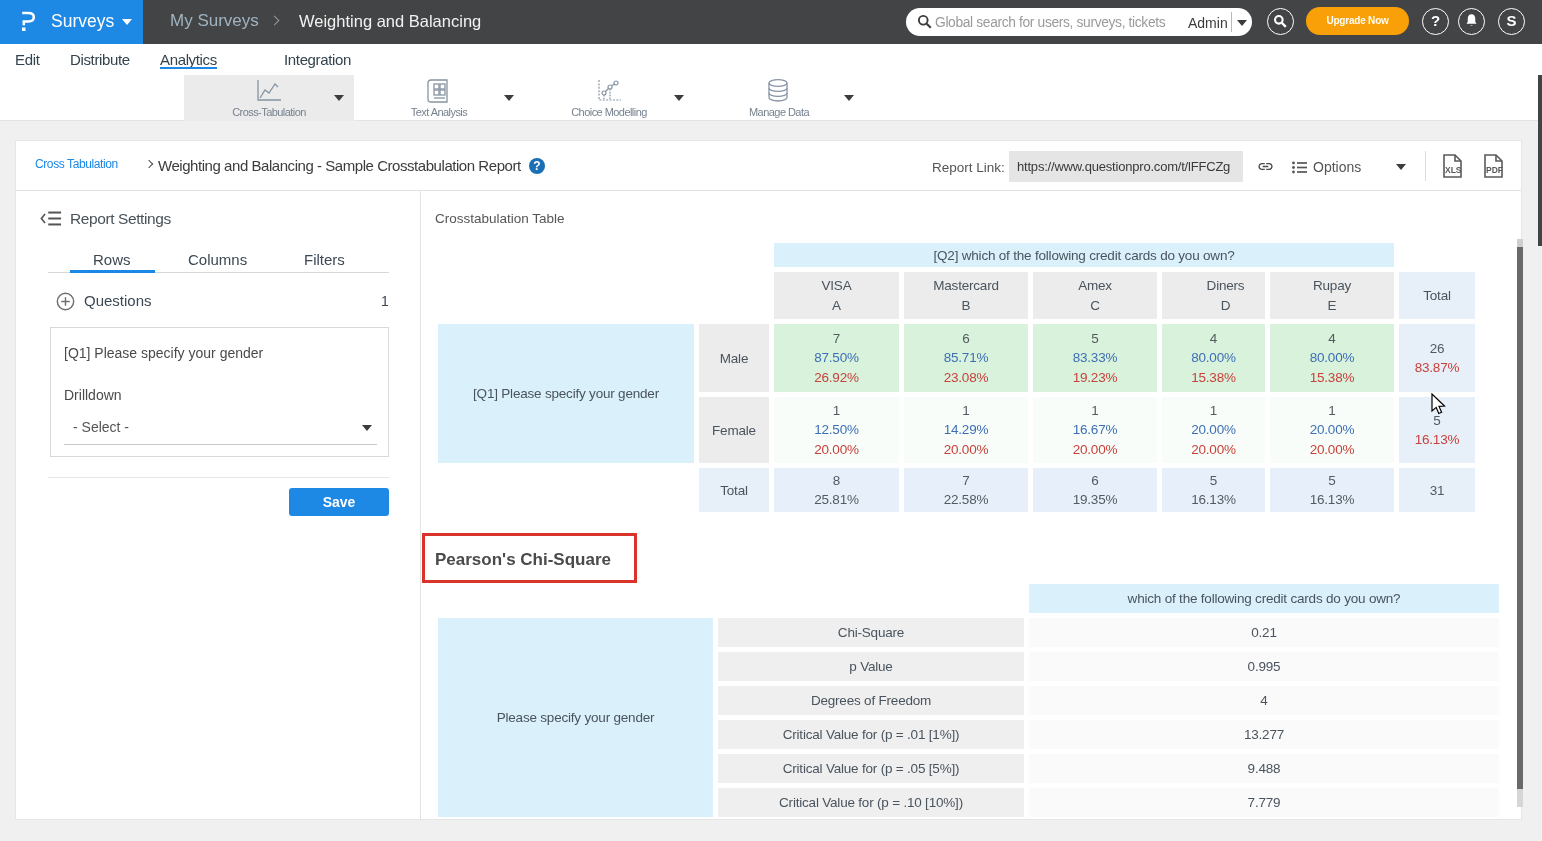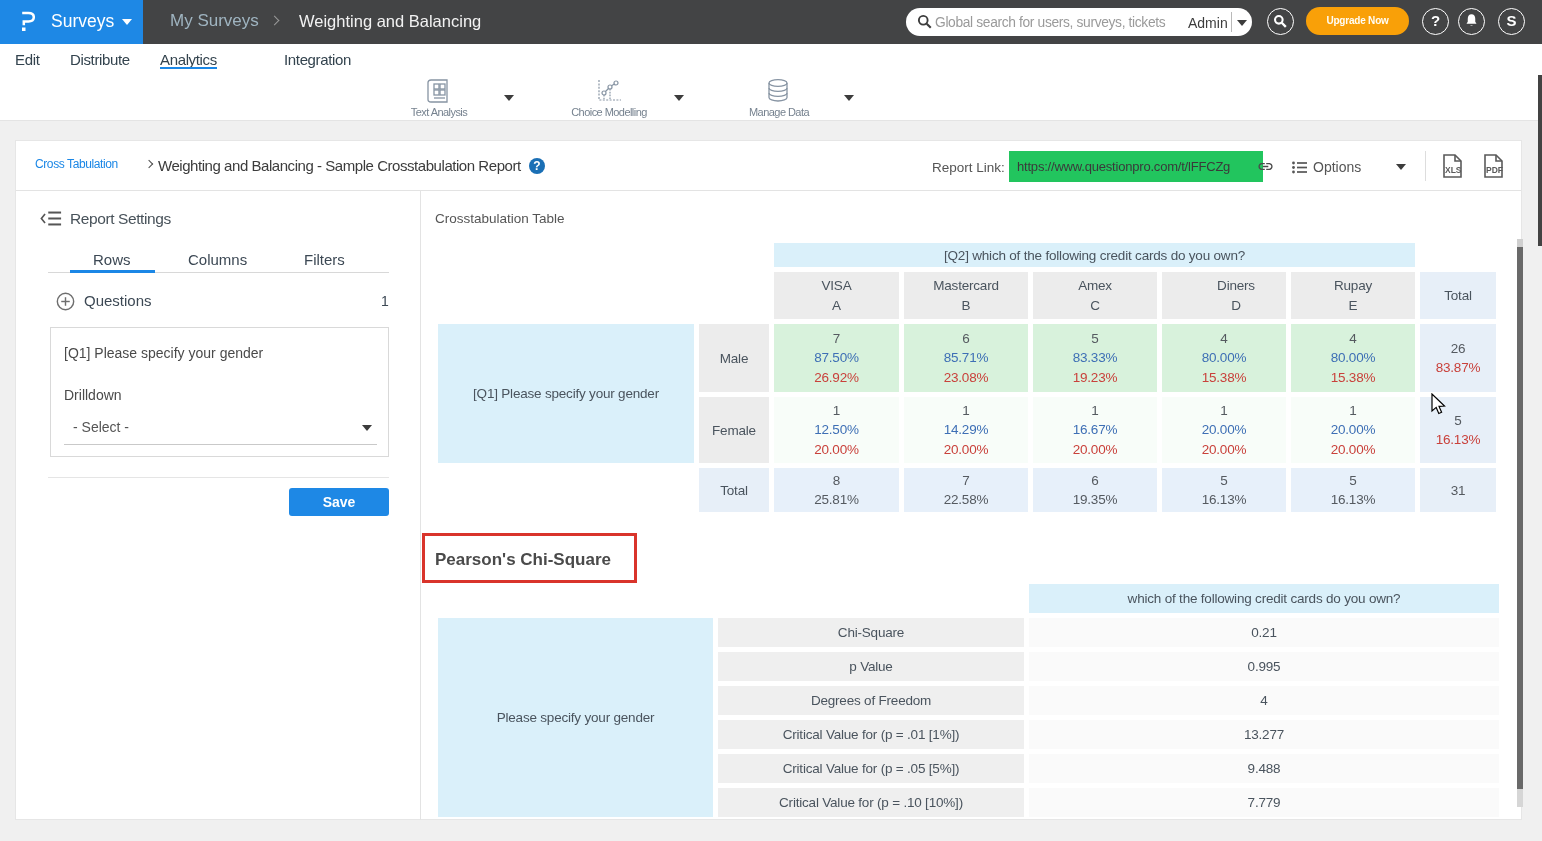--- a/index.html
+++ b/index.html
@@ -37,21 +37,21 @@
 .caret-d { width:0; height:0; border-left:5px solid transparent; border-right:5px solid transparent; border-top:6px solid #3c3c3c; display:inline-block; }
 
 
 #card { position:absolute; left:15px; top:140px; width:1507px; height:680px; background:#fff; border:1px solid #e6e6e6; }
 #bcrow { position:absolute; left:0; top:0; width:1505px; height:50px; border-bottom:1px solid #e3e3e3; }
 #bc-link { position:absolute; left:19px; top:16px; color:#1b87e6; font-size:12px; letter-spacing:-0.4px; }
 #bc-sep { position:absolute; left:130px; top:20px; width:6px; height:6px; border-top:1.7px solid #4a4a4a; border-right:1.7px solid #4a4a4a; transform:rotate(45deg); position:absolute; }
 #bc-title { position:absolute; left:142px; top:16px; color:#3c3c3c; font-size:15px; letter-spacing:-0.45px; }
 #bc-q { position:absolute; left:513px; top:17px; width:16px; height:16px; background:#1a6fb5; border-radius:50%; color:#fff; font-size:12px; font-weight:bold; text-align:center; line-height:16px;}
 #rl-label { position:absolute; left:916px; top:19px; color:#555; font-size:13.5px; }
-#rl-box { position:absolute; left:993px; top:10px; width:254px; height:31px; background:#22c55e; }
+#rl-box { position:absolute; left:993px; top:10px; width:234px; height:31px; background:#e5e5e5; }
 #rl-url { position:absolute; left:8px; top:8px; color:#3a3a3a; font-size:13px; letter-spacing:-0.2px; }
 #options { position:absolute; left:1297px; top:18px; color:#555; font-size:14px; }
 #opt-caret { position:absolute; left:1380px; top:23px; }
 #rl-div { position:absolute; left:1409px; top:10px; width:1px; height:30px; background:#ddd; }
 
 
 #lpanel { position:absolute; left:0; top:50px; width:405px; height:629px; border-right:1px solid #e3e3e3; }
 #rs-title { position:absolute; left:54px; top:19px; color:#48525a; font-size:15.5px; letter-spacing:-0.4px; }
 .ltab { position:absolute; top:60px; font-size:15px; color:#3c4854; }
 #tabline { position:absolute; left:32px; top:81px; width:341px; height:1px; background:#d8d8d8; }
@@ -145,20 +145,28 @@
 <div id="nav">
   <a style="left:15px;">Edit</a>
   <a style="left:70px;">Distribute</a>
   <a style="left:160px;">Analytics</a>
   <span style="position:absolute;left:160px;top:23px;width:57px;height:2px;background:#1b87e6;"></span>
   <a style="left:248px;margin-left:36px;">Integration</a>
   <span id="responses">Responses: 22</span>
 </div>
 
 <div id="toolbar">
+  <div class="tab active" style="left:184px;">
+    <svg width="28" height="26" viewBox="0 0 28 26" fill="none" stroke="#8794a3" stroke-width="1.3">
+      <path d="M3 2 V22 H26"></path>
+      <path d="M5 20 L10 12 L14 15 L20 6 L23 9"></path>
+    </svg>
+    <div class="lbl">Cross-Tabulation</div>
+    <span class="caret caret-d"></span>
+  </div>
   <div class="tab" style="left:354px;">
     <svg width="26" height="26" viewBox="0 0 26 26" fill="none" stroke="#8794a3" stroke-width="1.3">
       <path d="M6 2 H22 V24 H6 C4 24 3 23 3 21.5 V4.5 C3 3 4 2 6 2 Z"></path>
       <rect x="9" y="6" width="5" height="5"></rect>
         <rect x="15" y="6" width="5" height="5"></rect>
       <rect x="9" y="12" width="5" height="5"></rect>
         <rect x="15" y="12" width="5" height="5"></rect>
       <line x1="9" y1="20" x2="20" y2="20"></line>
     </svg>
     <div class="lbl">Text Analysis</div>
@@ -271,21 +279,21 @@
           <td style="width:70px;"></td>
       <td class="hblue" colspan="5">[Q2] which of the following credit cards do you own?</td>
       <td style="width:76px;"></td>
     </tr>
     <tr style="height:47px;">
       <td></td>
           <td></td>
       <td class="gcell l2" style="width:125px;">VISA<br>A</td>
       <td class="gcell l2" style="width:124px;">Mastercard<br>B</td>
       <td class="gcell l2" style="width:124px;">Amex<br>C</td>
-      <td class="gcell l2" style="width:124px;padding-left:24px;">Diners<br>D</td>
+      <td class="gcell l2" style="width:103px;padding-left:24px;">Diners<br>D</td>
       <td class="gcell l2" style="width:124px;">Rupay<br>E</td>
       <td class="tcol">Total</td>
     </tr>
     <tr style="height:68px;">
       <td class="hblue" rowspan="2">[Q1] Please specify your gender</td>
       <td class="gcell">Male</td>
       <td class="green l2"><span class="cnt">7</span><br><span class="pb">87.50%</span><br><span class="pr">26.92%</span></td>
       <td class="green l2"><span class="cnt">6</span><br><span class="pb">85.71%</span><br><span class="pr">23.08%</span></td>
       <td class="green l2"><span class="cnt">5</span><br><span class="pb">83.33%</span><br><span class="pr">19.23%</span></td>
       <td class="green l2"><span class="cnt">4</span><br><span class="pb">80.00%</span><br><span class="pr">15.38%</span></td>

